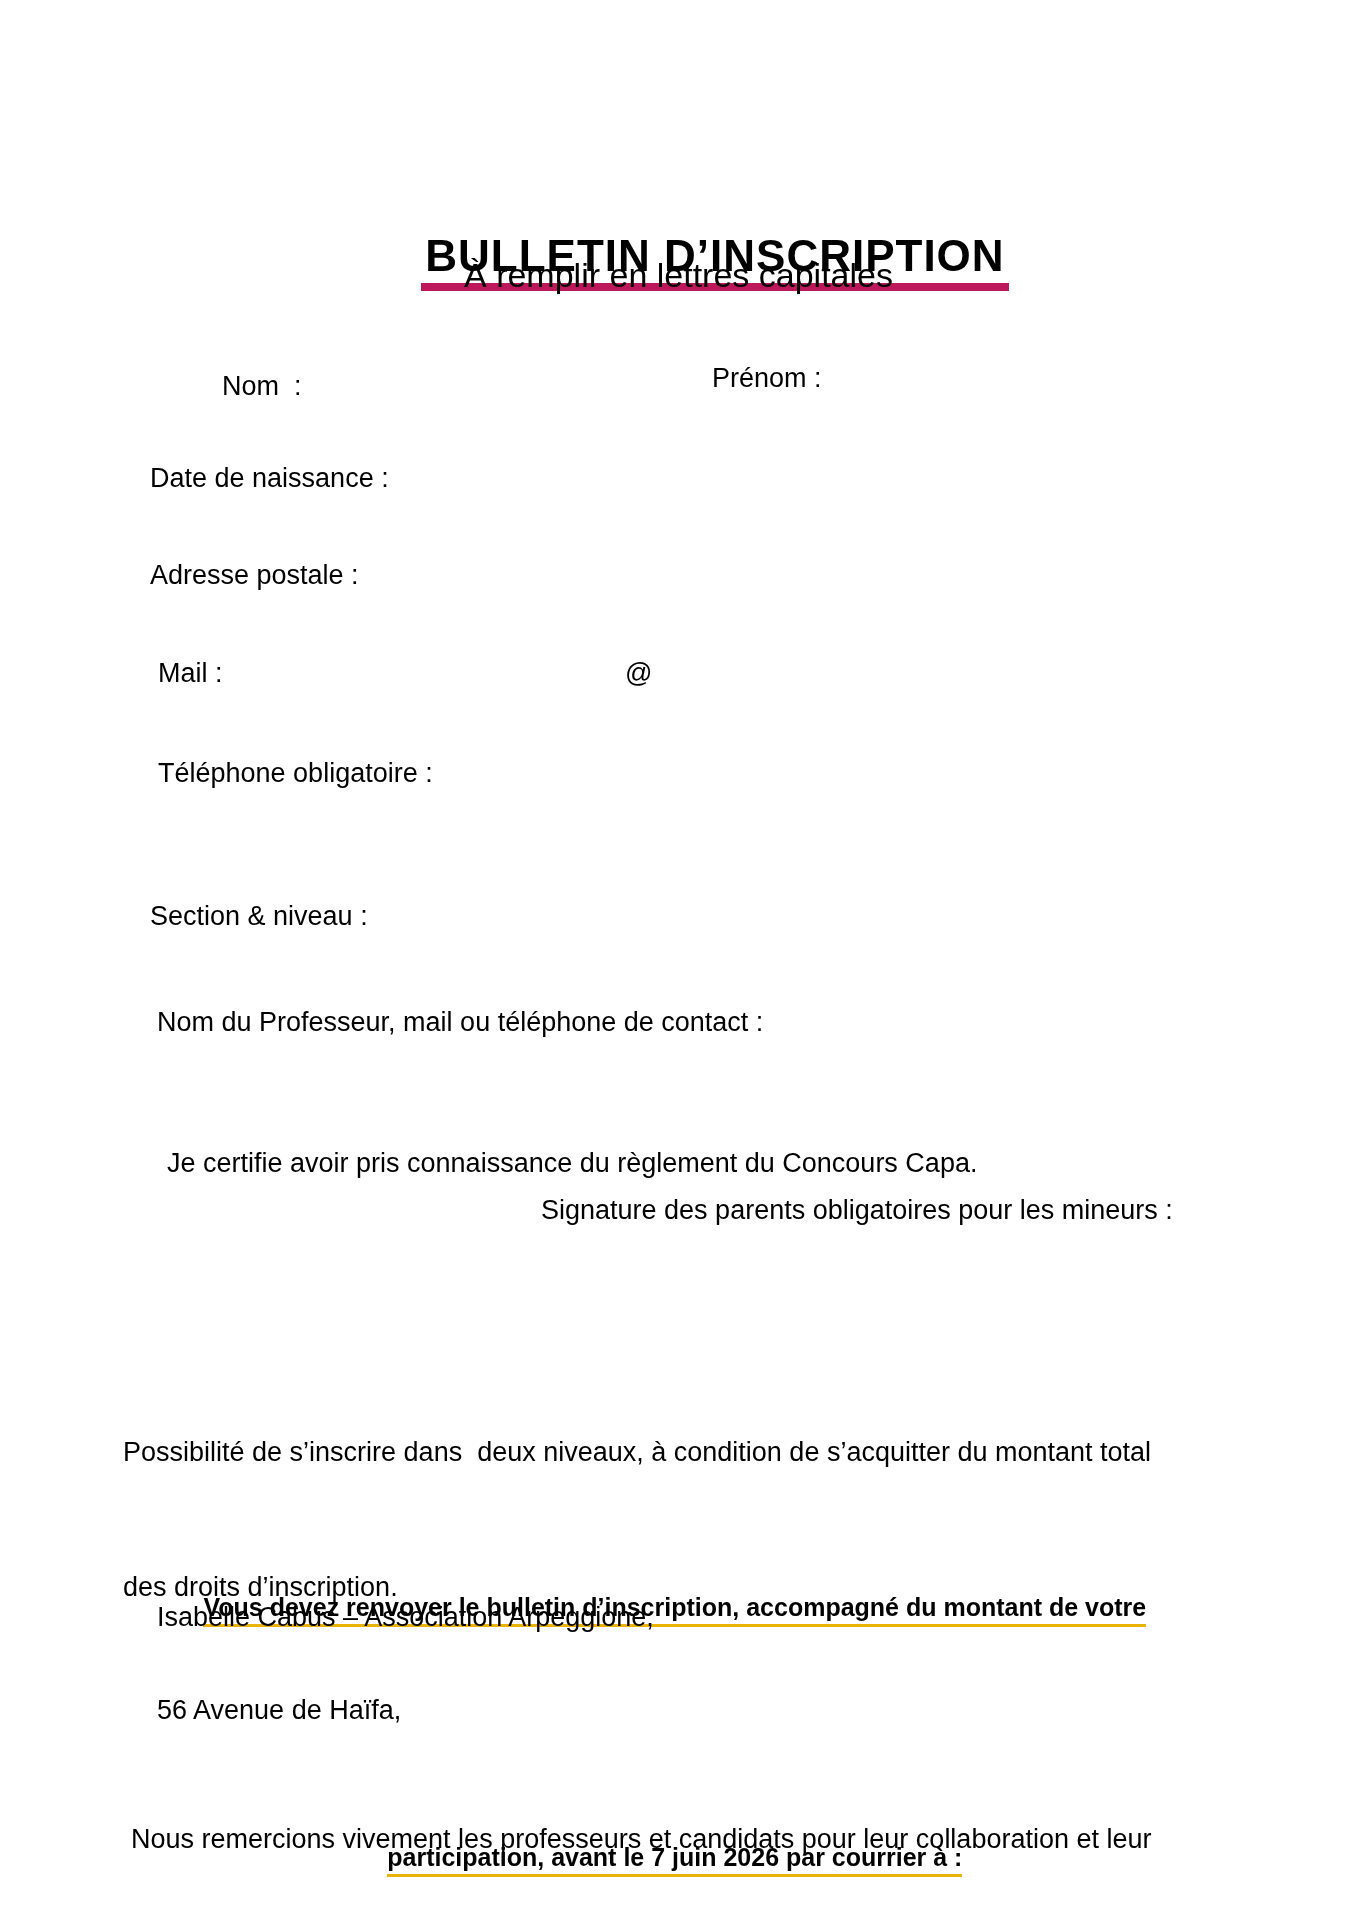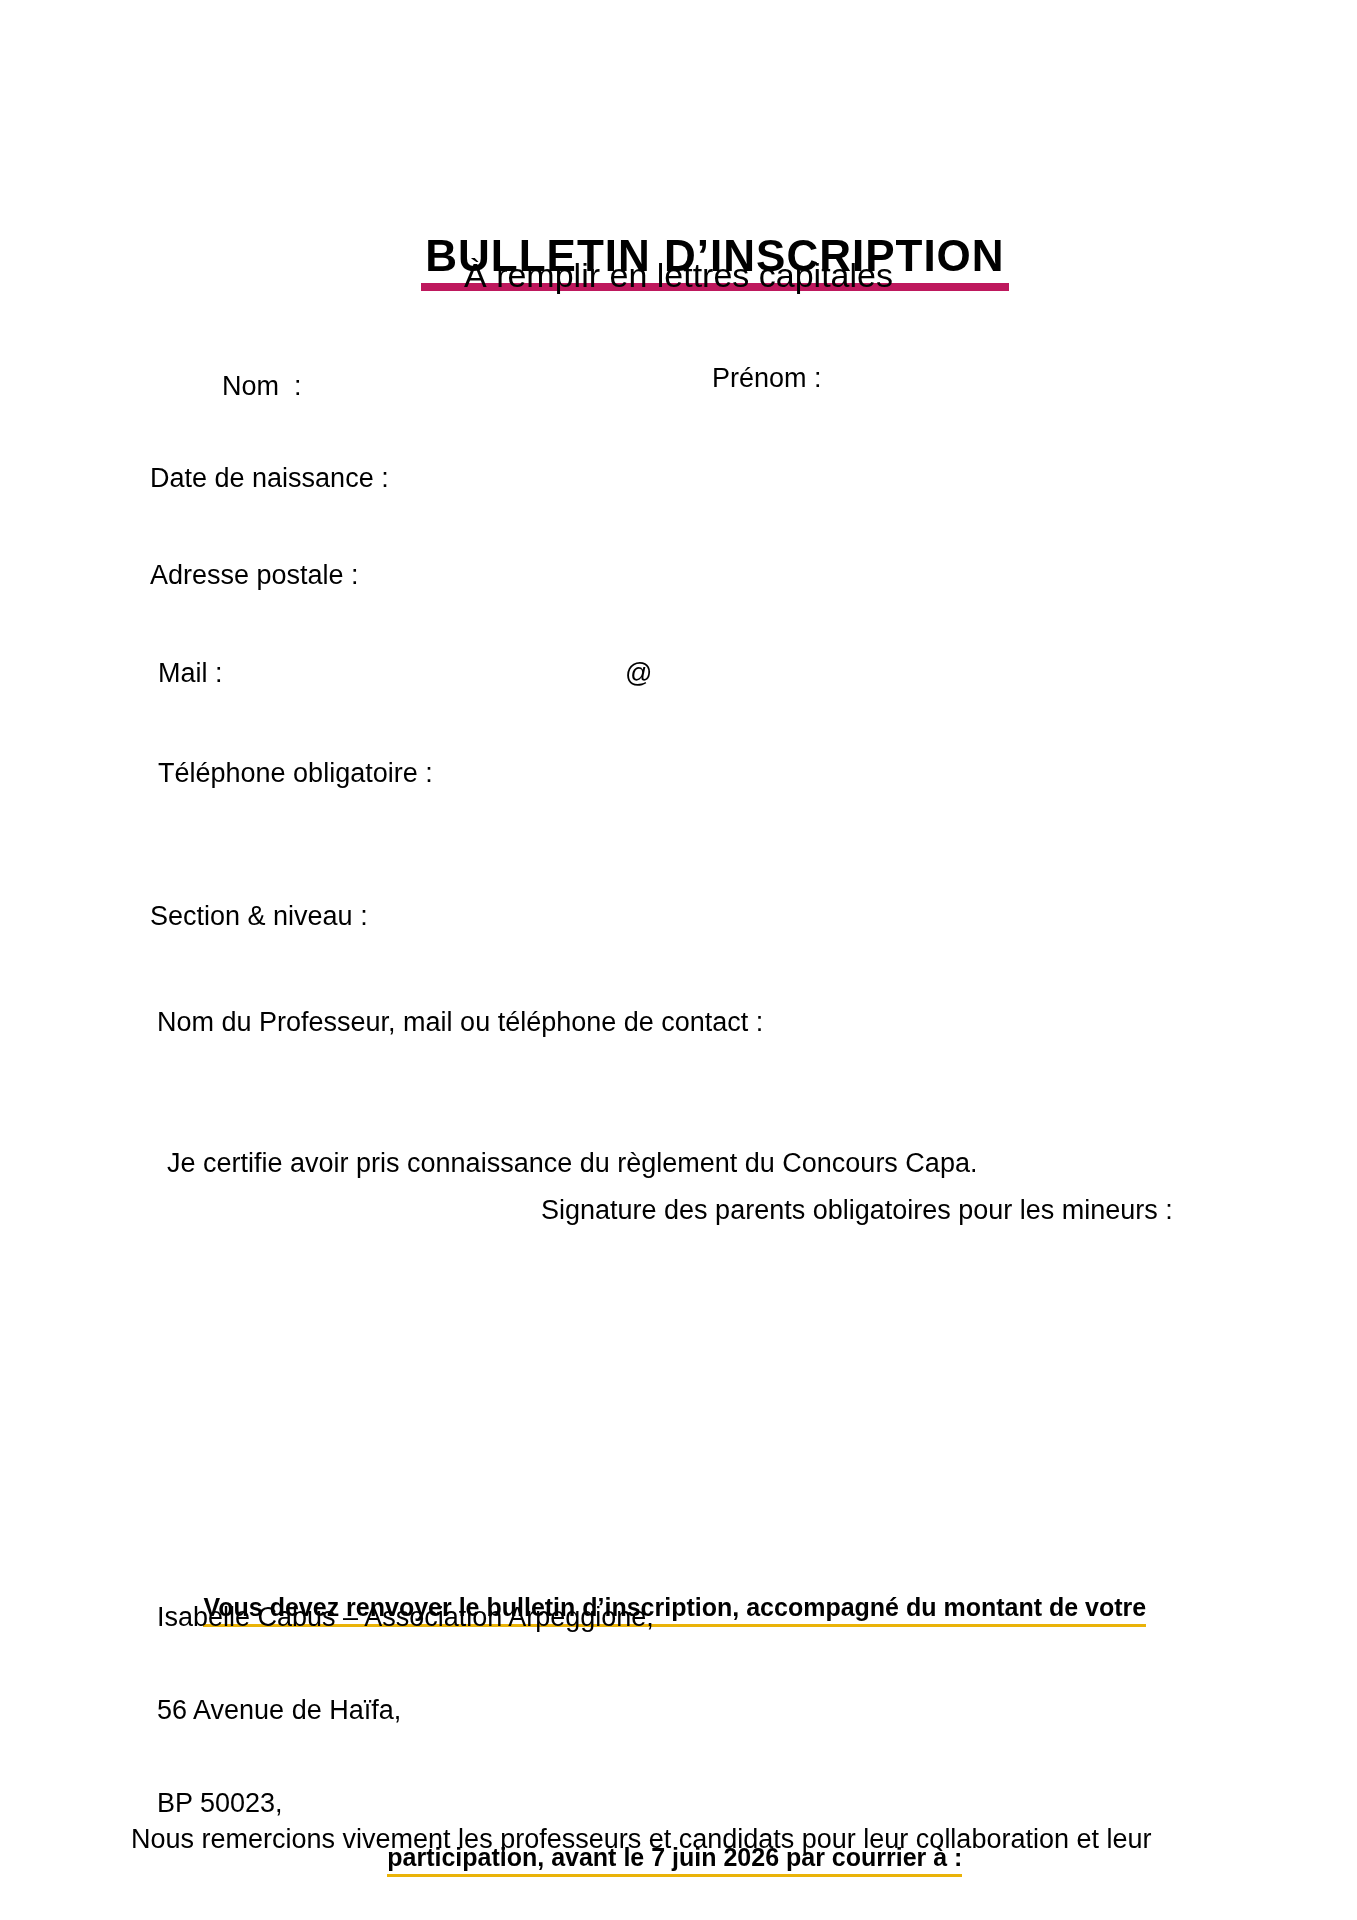--- a/index.html
+++ b/index.html
@@ -100,34 +100,37 @@
   <div class="abs body-text" style="top:757px; left:150px;margin-left:8px;">Téléphone obligatoire :</div>
 
   <div class="abs body-text" style="top:900px; left:150px;">Section &amp; niveau :</div>
 
   <div class="abs body-text" style="top:1006px; left:157px;">Nom du Professeur, mail ou téléphone de contact :</div>
 
   <div class="abs body-text" style="top:1147px; left:167px;">Je certifie avoir pris connaissance du règlement du Concours Capa.</div>
 
   <div class="abs body-text" style="top:1194px; left:541px;">Signature des parents obligatoires pour les mineurs :</div>
 
+  <div class="abs para" style="top:1340px; left:123px; width:1120px;">
+    <div>Possibilité de s’inscrire dans  deux niveaux, à condition de s’acquitter du montant total</div>
+    <div>des droits d’inscription.</div>
+  </div>
 
   <div class="abs mailing-heading" style="top:1432px;">
     <div>
       <span class="uline">Vous devez renvoyer le bulletin d’inscription, accompagné du montant de votre</span>
     </div>
     <div>
       <span class="uline">participation, avant le 7 juin 2026 par courrier à :</span>
     </div>
   </div>
 
   <div class="abs address-block" style="top:1540px; left:157px;">
     <div>Isabelle Cabus – Association Arpeggione,</div>
     <div>56 Avenue de Haïfa,</div>
-    <div>BP 50023,</div>
   </div>
 
   <div class="abs thanks-block" style="top:1722px; left:131px; width:1140px;">
     <div>Nous remercions vivement les professeurs et candidats pour leur collaboration et leur</div>
     
   </div>
 
 </div>
 
 </body></html>

